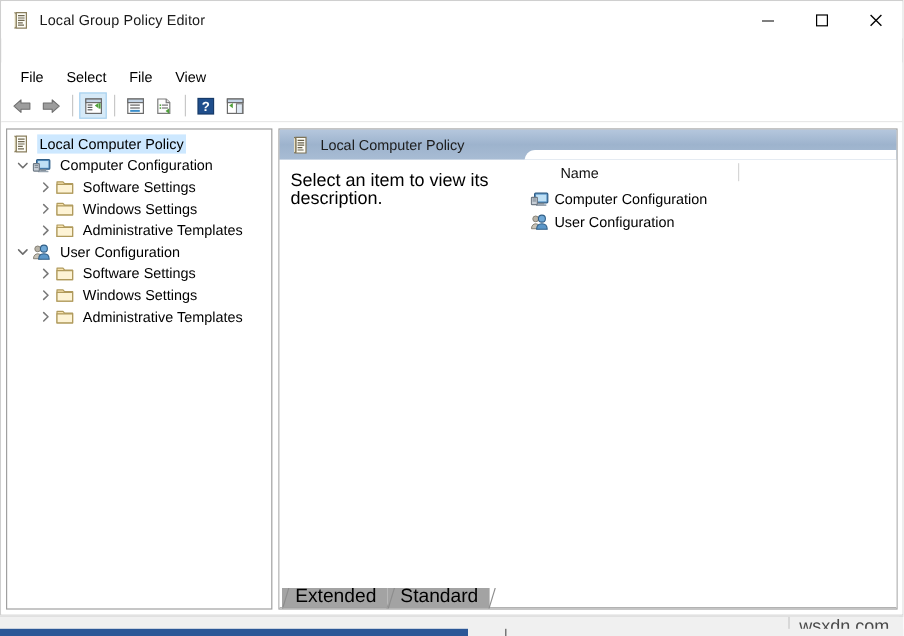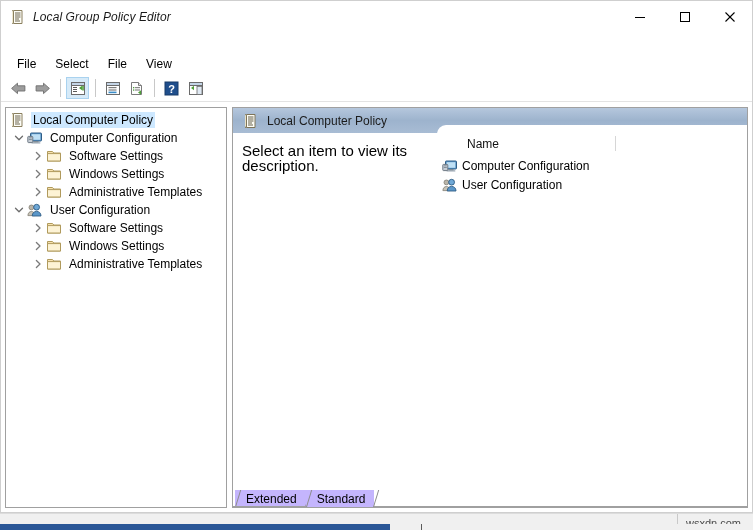--- a/index.html
+++ b/index.html
@@ -36,21 +36,20 @@
   .title-icon {
     width: 16px; height: 16px;
     margin-left: 9px; margin-right: 7px;
     position: relative;
     flex: 0 0 auto;
   }
   .title-text {
     font-size: 12px;
     color: #1a1a1a;
     letter-spacing: 0.1px;
-    font-style: italic;
   }
   .win-controls {
     position: absolute;
     right: 0; top: 0;
     height: 31px;
     display: flex;
   }
   .win-btn {
     width: 45px; height: 31px;
     display: flex; align-items: center; justify-content: center;
@@ -252,26 +251,26 @@
   .tabstrip::after {
     content: "";
     position: absolute;
     left: 0; right: 0; bottom: 0;
     height: 1px;
     background: #a0a0a0;
   }
   .mmc-tab {
     height: 17px;
     display: flex;
-    align-items: center;
-    font-size: 12px;
+    align-items: flex-end;
+    font-size: 16px;
     color: #000000;
     padding: 0 9px 0 11px;
     position: relative;
-    background: #c4b5fd;
+    background: #a3a3a3;
     cursor: default;
   }
   .mmc-tab::before {
     content: "";
     position: absolute;
     left: 0; top: 0; bottom: 0;
     width: 9px;
     border-left: 1px solid #8d8d8d;
     transform: skewX(-17deg);
     transform-origin: bottom left;
@@ -294,21 +293,21 @@
     background: #f0f0f0;
     border-top: 1px solid #dcdcdc;
     box-sizing: border-box;
   }
   .watermark {
     position: absolute;
     right: 4px; top: 0;
     height: 17px;
     display: flex; align-items: center;
     padding: 0 8px;
-    font-size: 11px;
+    font-size: 15px;
     color: #4a4a4a;
     background: #f0f0f0;
     border-left: 1px solid #c9c9c9;
   }
   .taskbar-strip {
     position: absolute;
     left: 0; bottom: 0;
     width: 753px; height: 6px;
     background: #f0f0f0;
   }

